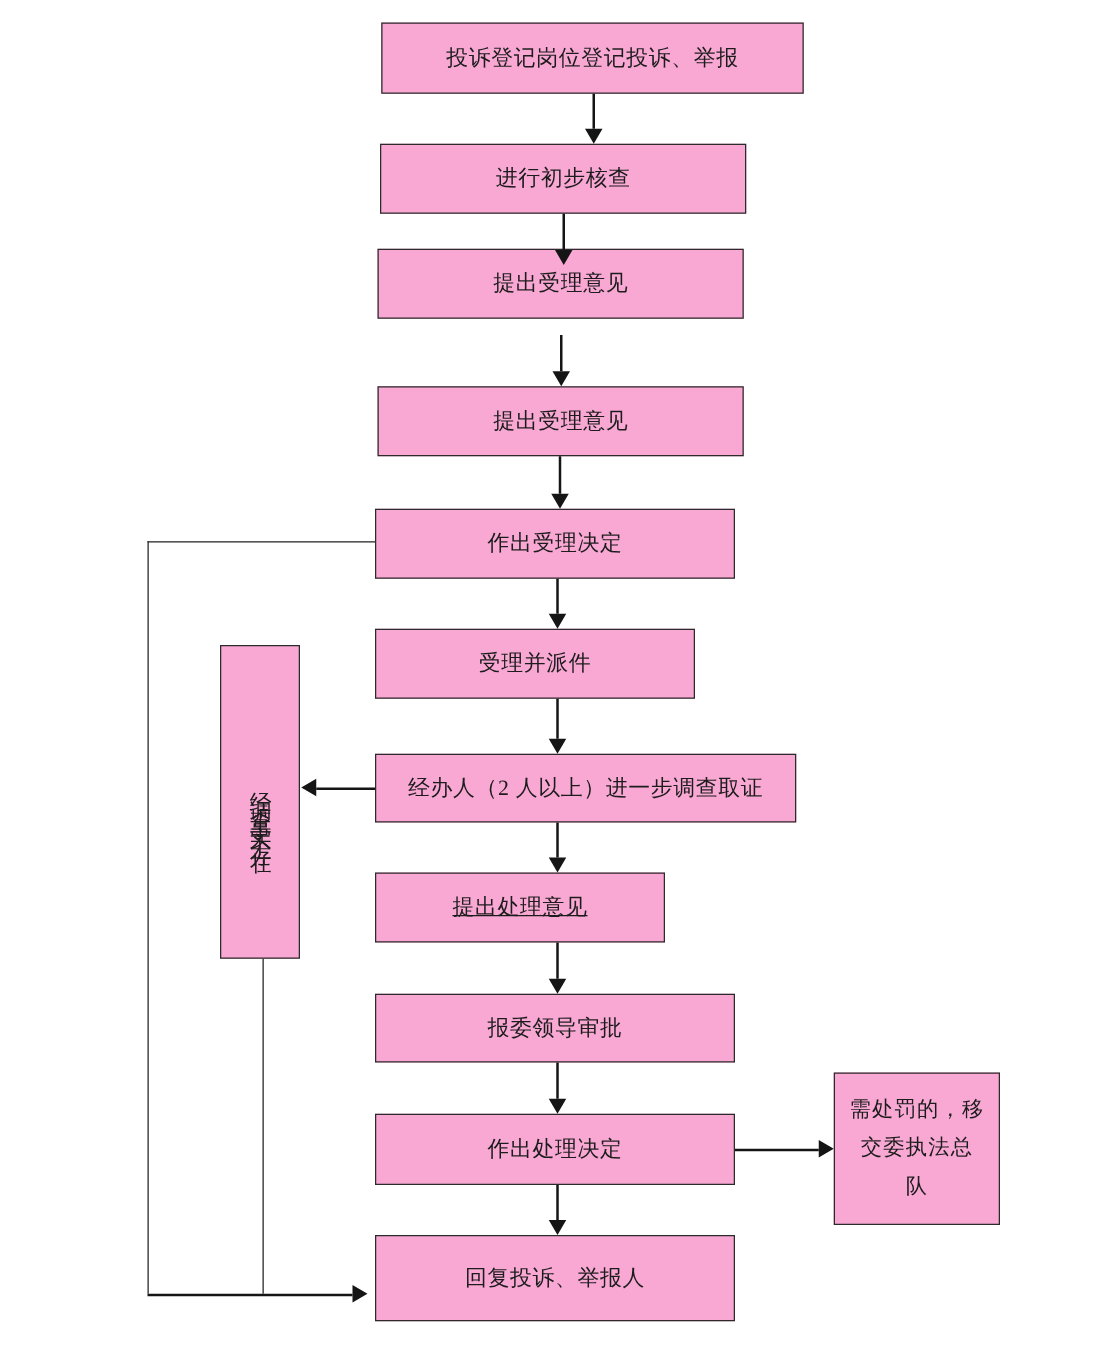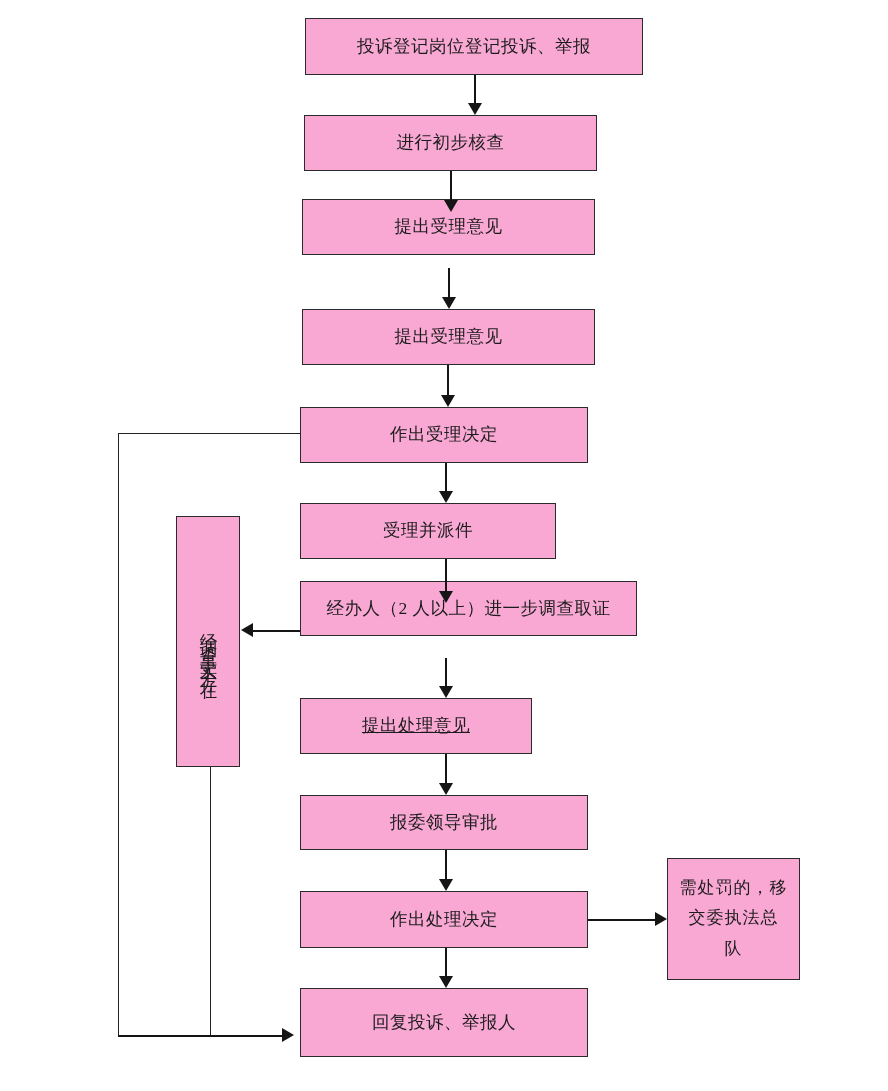--- a/index.html
+++ b/index.html
@@ -103,21 +103,21 @@
   <div class="node" style="left:304px; top:115px; width:293px; height:56px;">进行初步核查</div>
 
   <div class="node" style="left:302px; top:199px; width:293px; height:56px;">提出受理意见</div>
 
   <div class="node" style="left:302px; top:309px; width:293px; height:56px;">提出受理意见</div>
 
   <div class="node" style="left:300px; top:407px; width:288px; height:56px;text-align:right;">作出受理决定</div>
 
   <div class="node" style="left:300px; top:503px; width:256px; height:56px;">受理并派件</div>
 
-  <div class="node" style="left:300px; top:581px; width:337px; height:55px;">经办人（2 人以上）进一步调查取证</div>
+  <div class="node" style="left:300px; top:603px; width:337px; height:55px;">经办人（2 人以上）进一步调查取证</div>
 
   <div class="node" style="left:300px; top:698px; width:232px; height:56px;text-decoration:underline;">提出处理意见</div>
 
   <div class="node" style="left:300px; top:795px; width:288px; height:55px;">报委领导审批</div>
 
   <div class="node" style="left:300px; top:891px; width:288px; height:57px;">作出处理决定</div>
 
   <div class="node" style="left:300px; top:988px; width:288px; height:69px;">回复投诉、举报人</div>
 
   <div class="node multiline" style="left:667px; top:858px; width:133px; height:122px;text-align:center;">

